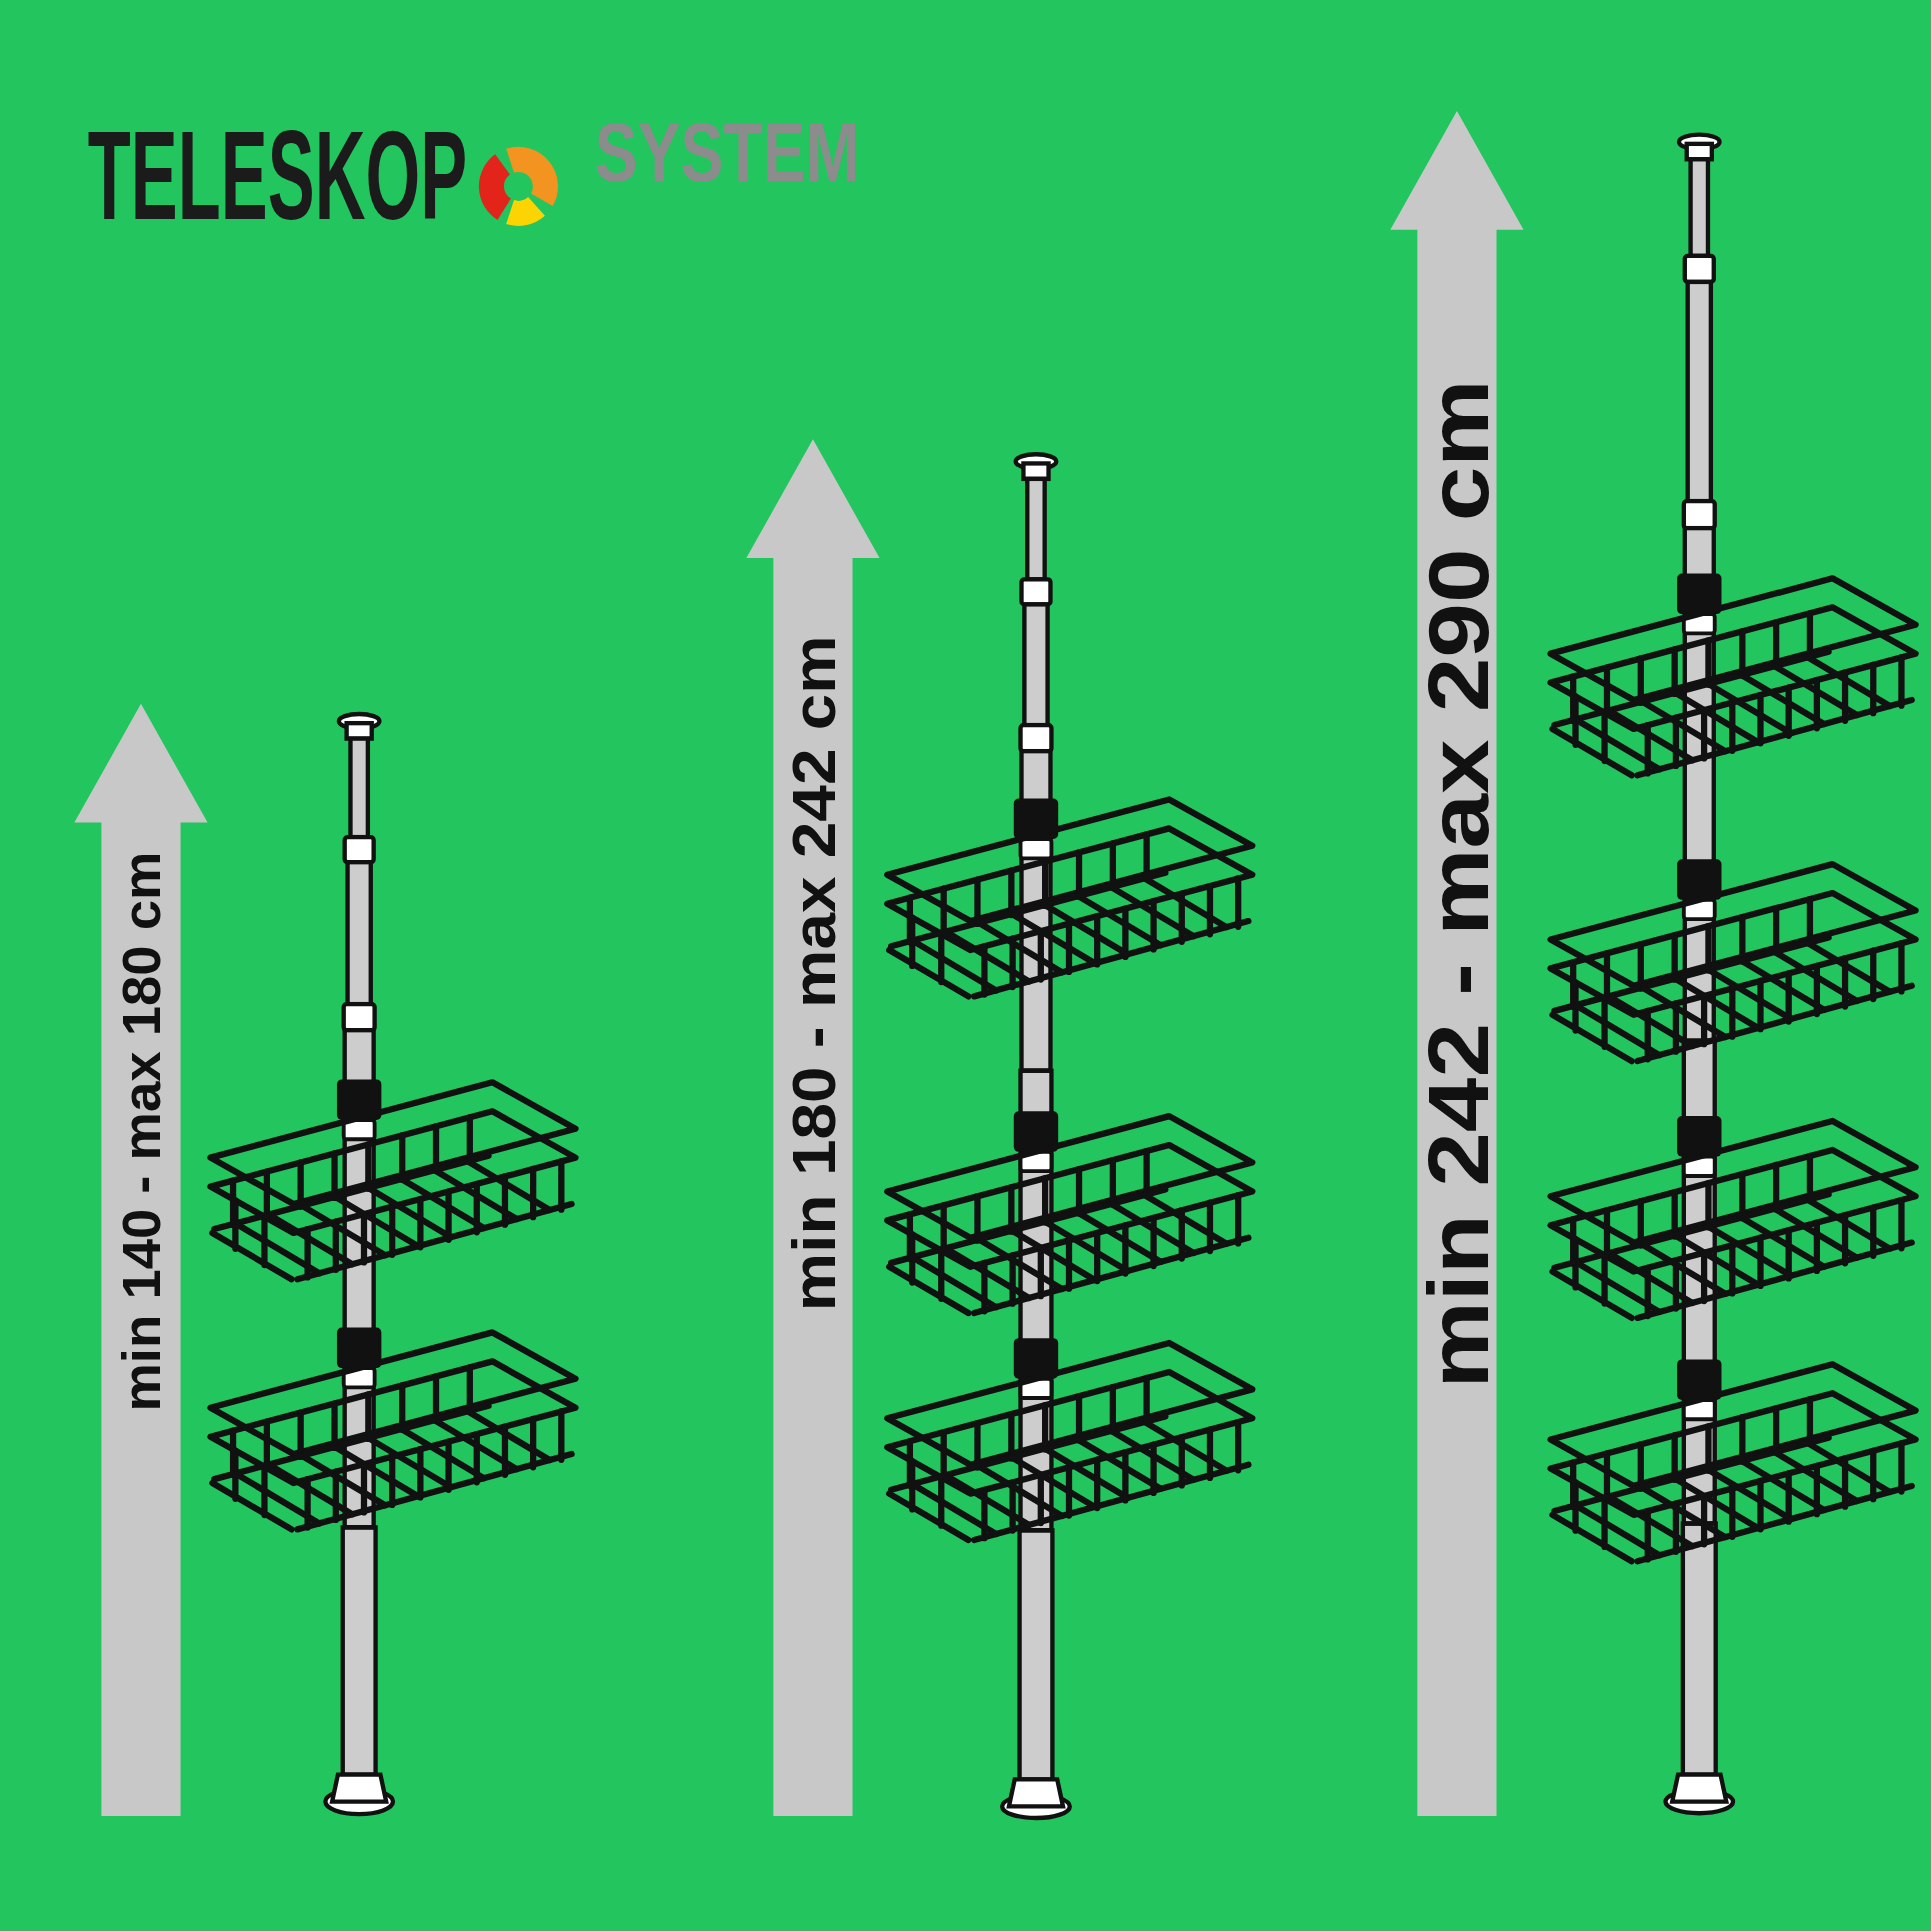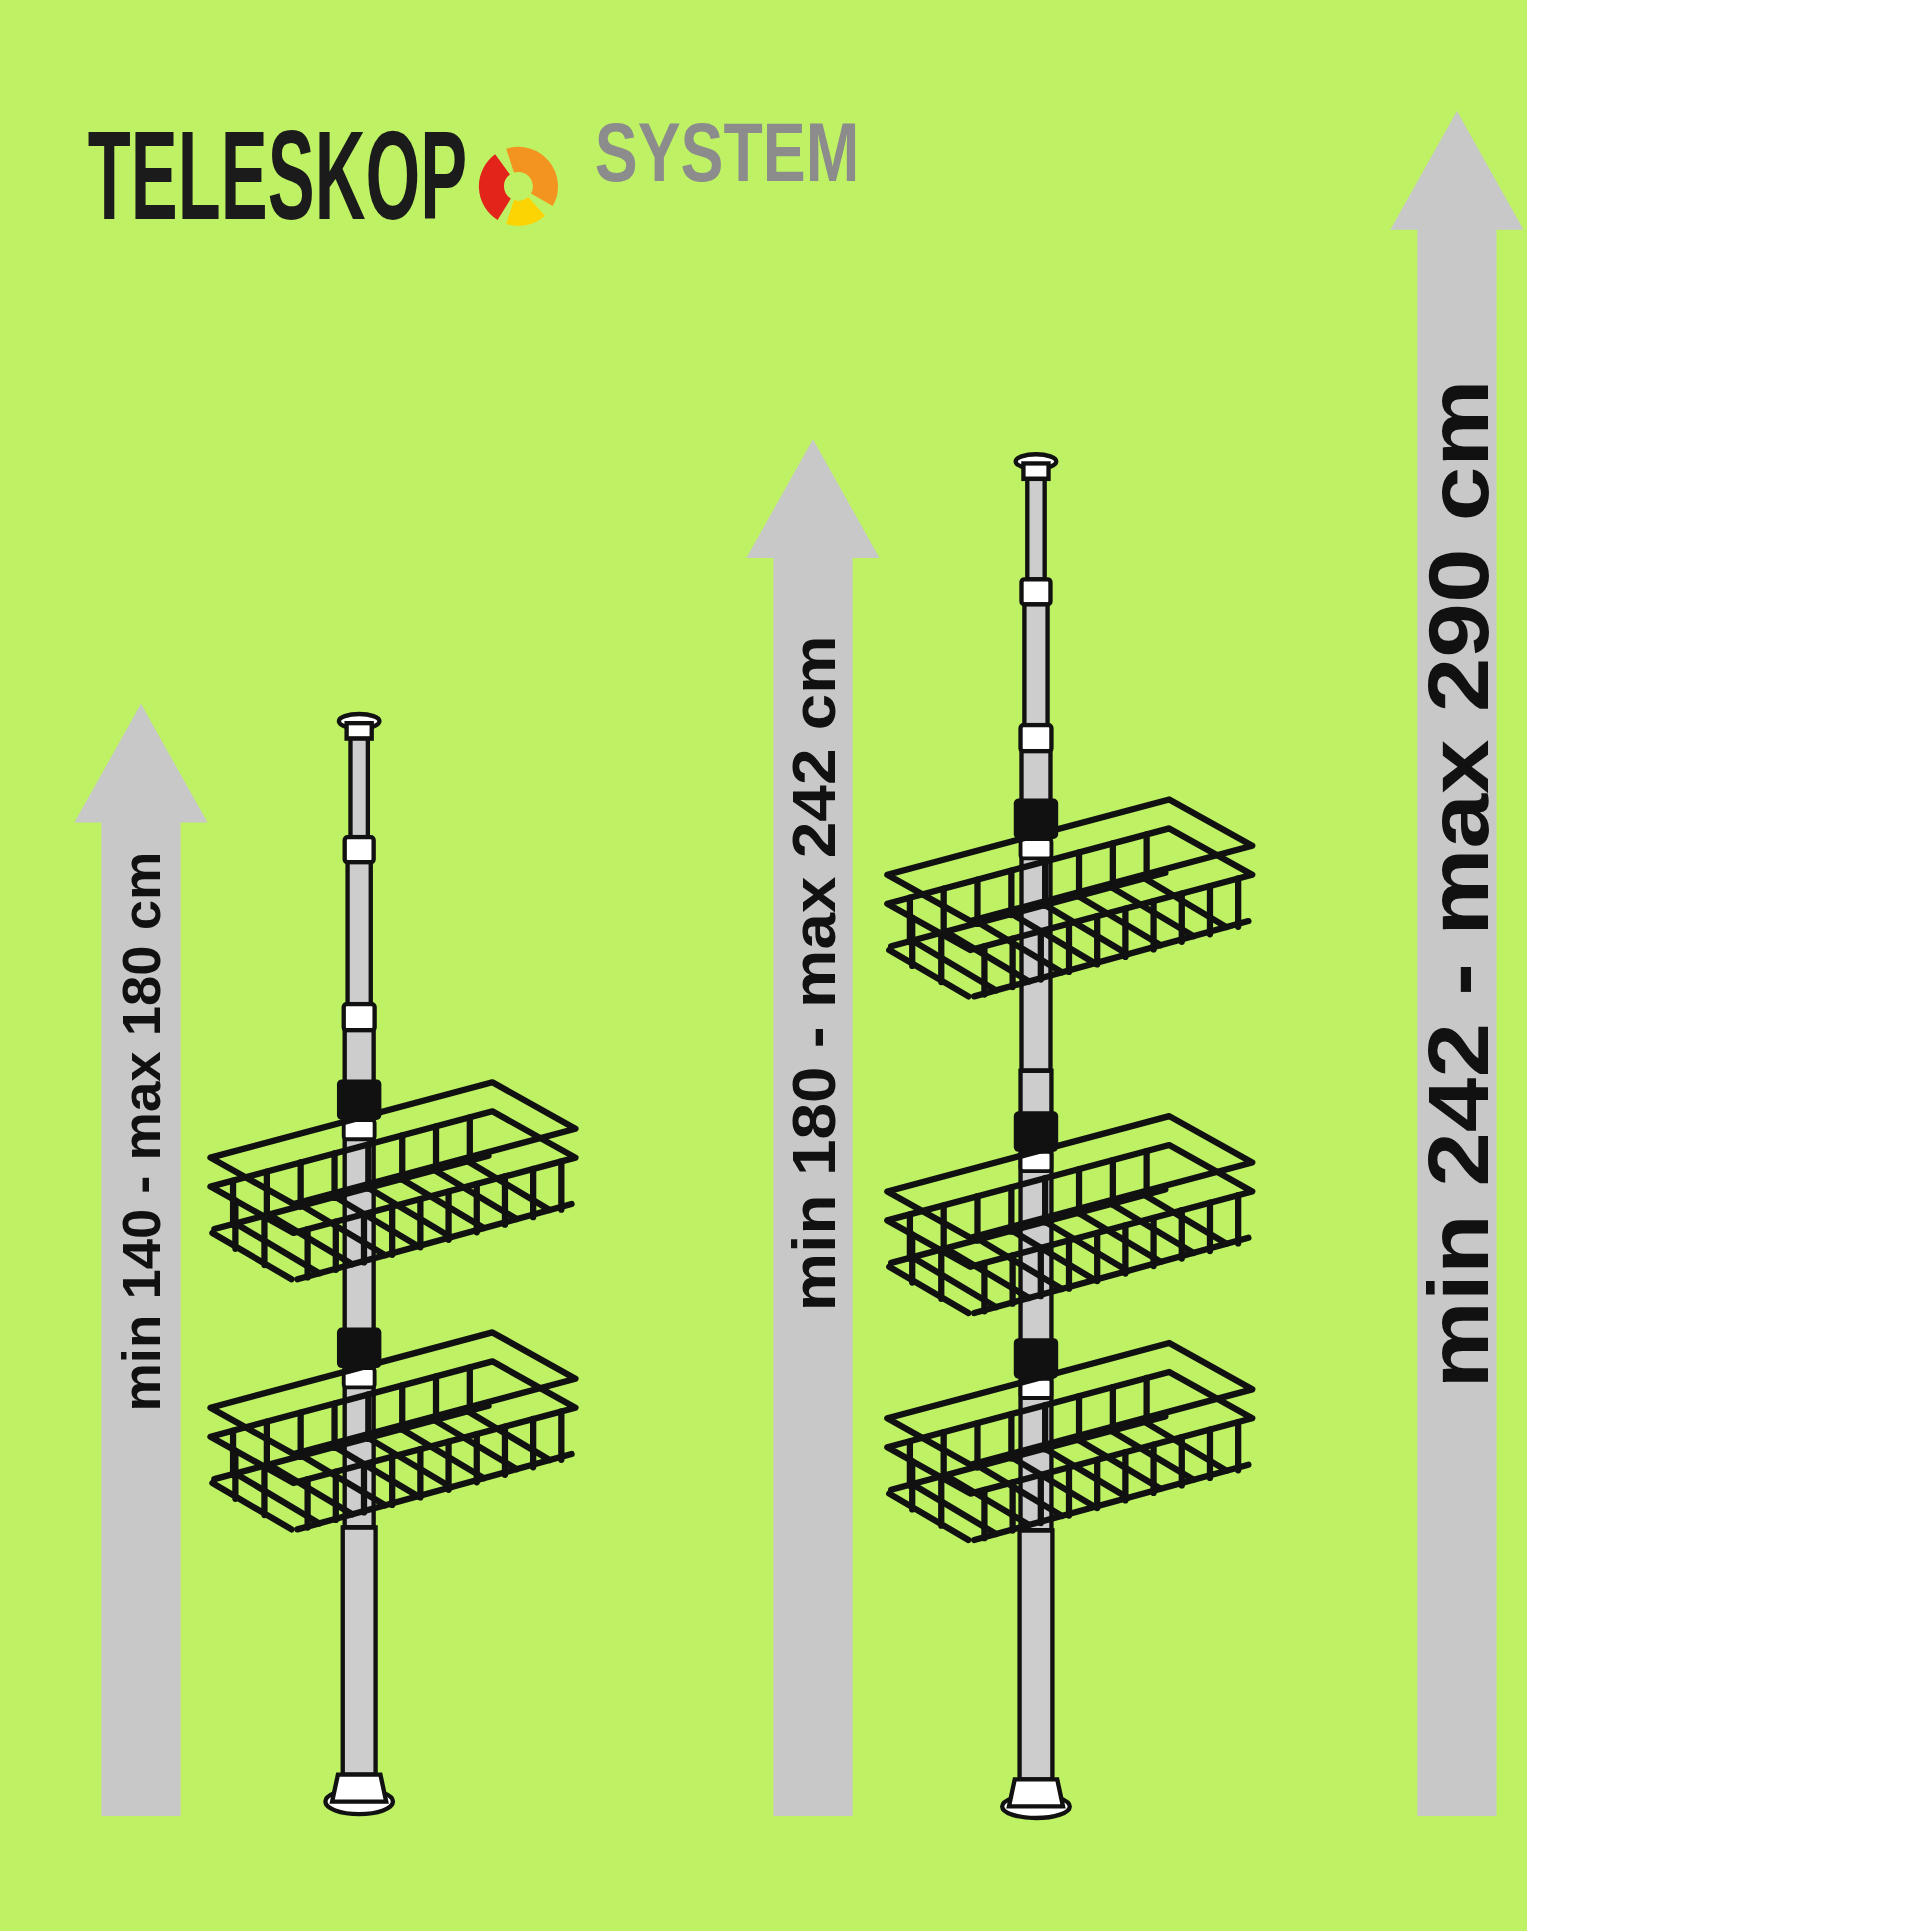--- a/index.html
+++ b/index.html
@@ -1,16 +1,16 @@
 <!DOCTYPE html>
 <html><head>
 <meta charset="utf-8">
 <style>
   html,body{margin:0;padding:0;background:#ffffff;}
-  .stage{width:1527px;height:1931px;position:relative;background:#bef264;overflow:hidden;}
+  .stage{width:1931px;height:1931px;position:relative;background:#22c55e;overflow:hidden;}
   svg{display:block;width:1931px;height:1931px;}
   text{font-family:"Liberation Sans","DejaVu Sans",sans-serif;font-weight:bold;}
   .arrow-label{fill:#111111;}
 </style>
 </head>
 <body>
 
 <div class="stage">
 <svg viewBox="0 0 2000 2000" xmlns="http://www.w3.org/2000/svg">
 

